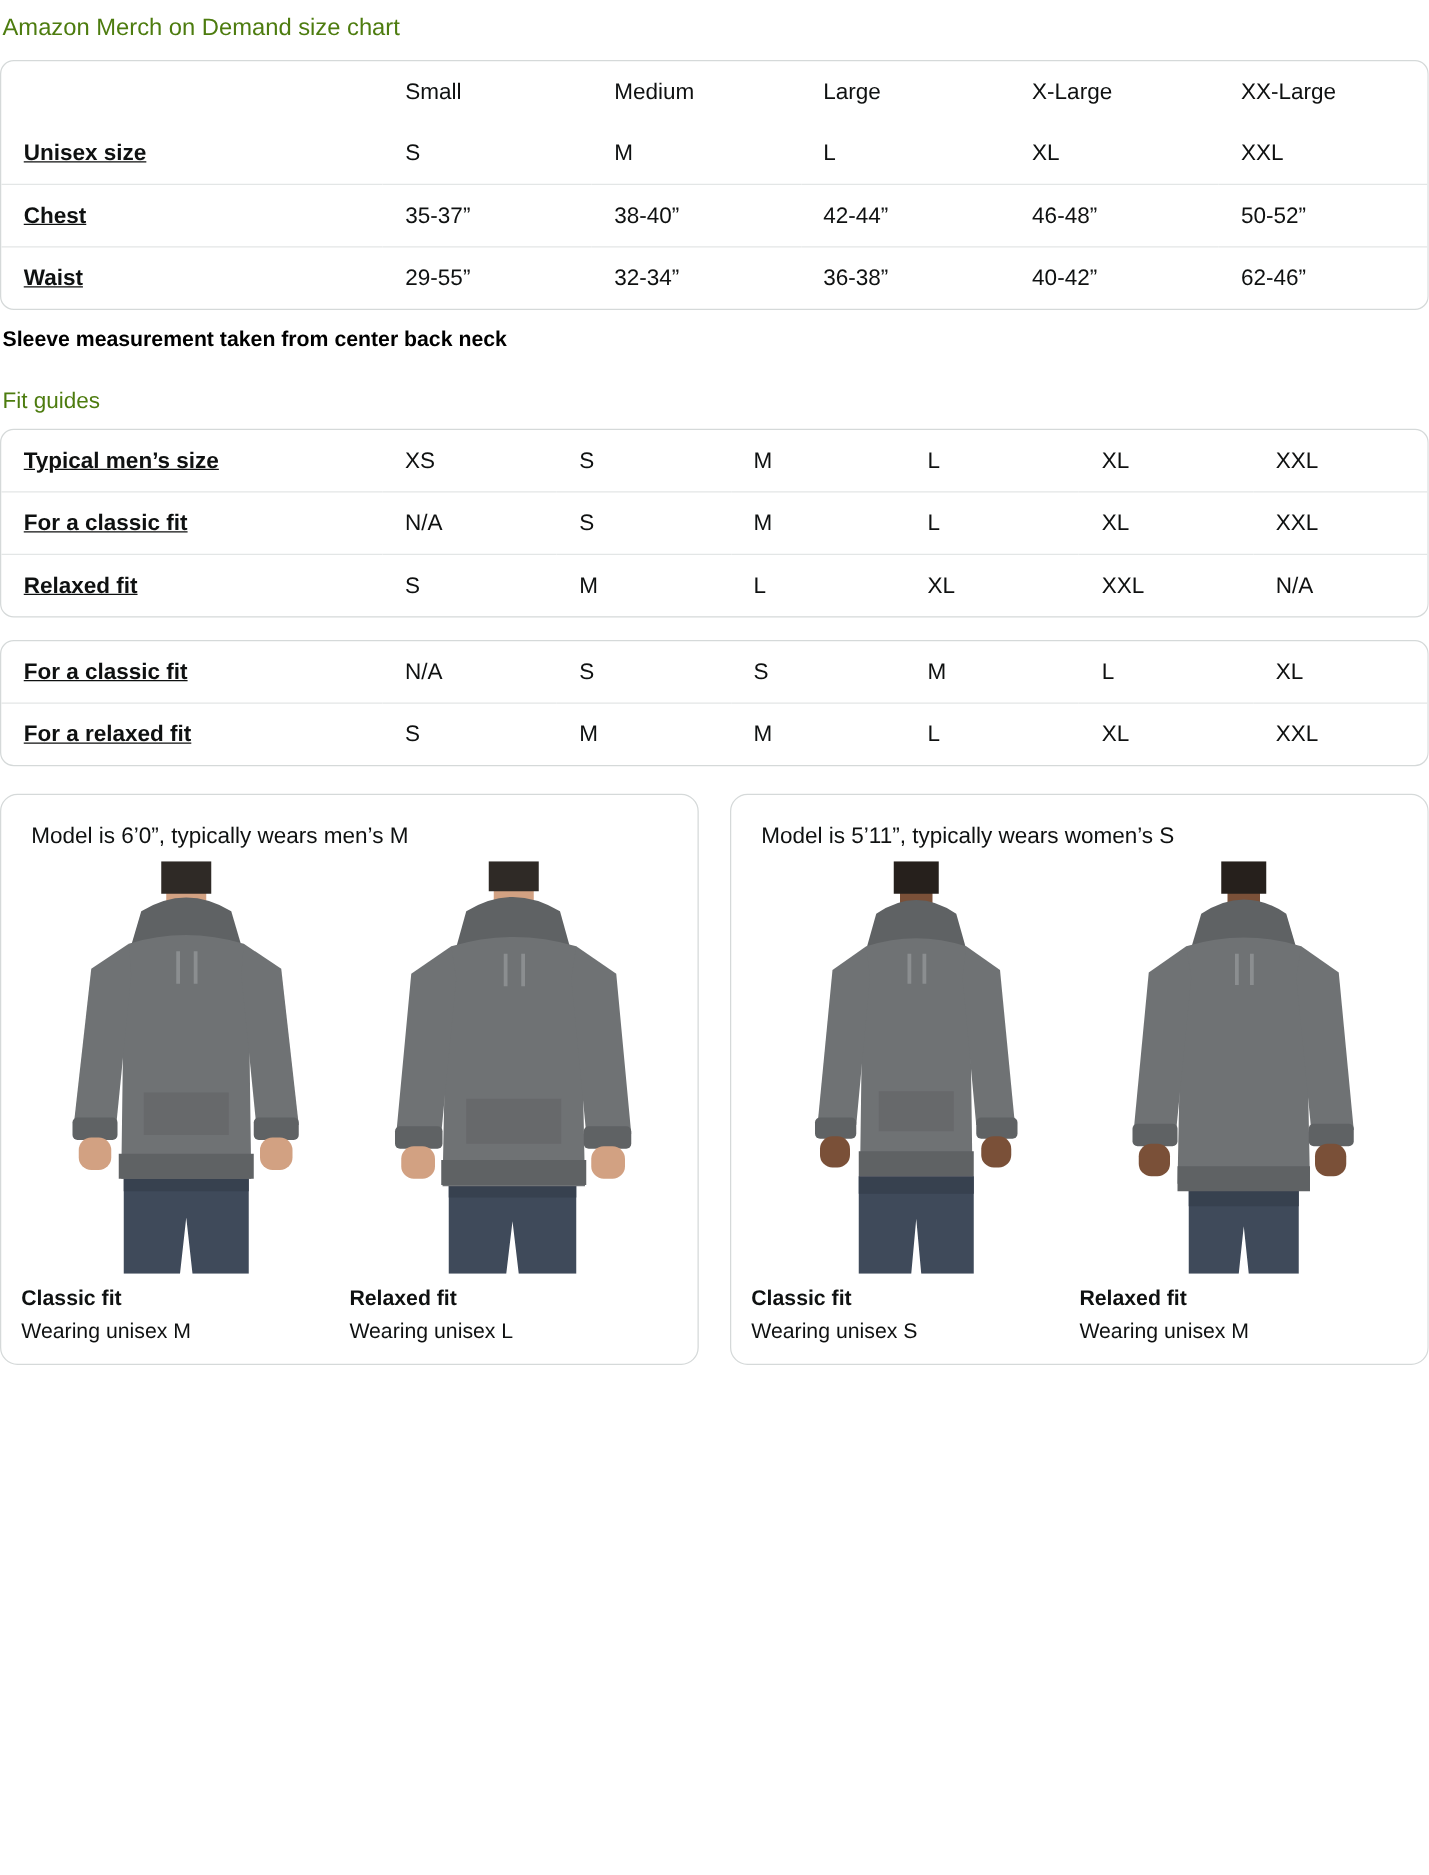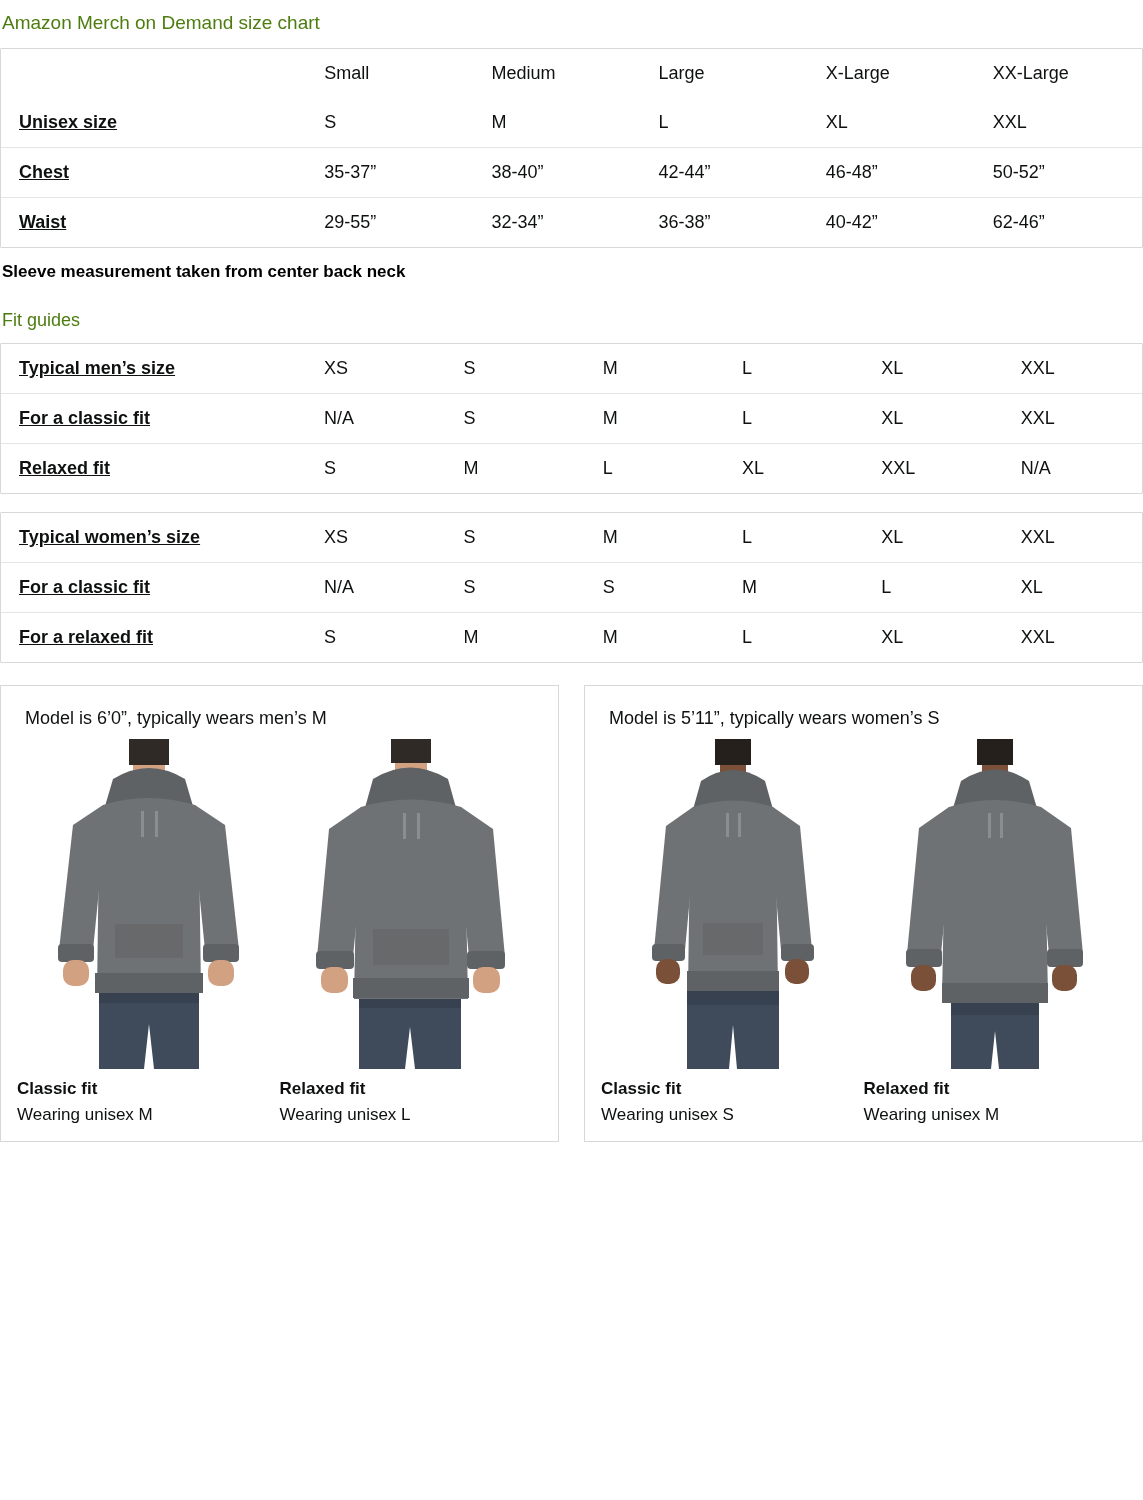--- a/index.html
+++ b/index.html
@@ -22,21 +22,21 @@
   .title {
     font-size: 19px;
     color: #4d7c0f;
     padding: 4px 2px 14px 2px;
     font-weight: 400;
   }
 
   
   .card {
     border: 1px solid #d5d9d9;
-    border-radius: 1px;
+    border-radius: 11px;
     overflow: hidden;
     background: #fff;
   }
   table.size-table {
     width: 100%;
     border-collapse: collapse;
     font-size: 18px;
   }
   table.size-table td, table.size-table th {
     text-align: left;
@@ -77,21 +77,21 @@
   .fit-table td { padding: 16px 14px 16px 18px; }
 
   
   .models {
     display: flex;
     gap: 25px;
     padding-top: 22px;
   }
   .model-card {
     border: 1px solid #d5d9d9;
-    border-radius: 0;
+    border-radius: 14px;
     width: 559px;
     padding: 18px 16px 16px 16px;
     background: #fff;
   }
   .model-card .caption {
     font-size: 18px;
     padding: 4px 0 10px 8px;
   }
   .figs {
     display: flex;
@@ -227,29 +227,20 @@
       <colgroup>
         <col class="c0">
           <col class="cN">
           <col class="cN">
           <col class="cN">
           <col class="cN">
           <col class="cN">
           <col class="cN">
       </colgroup>
       <tbody>
-        <tr>
-          <td class="rowhead">Typical women’s size</td>
-          <td>XS</td>
-          <td>S</td>
-          <td>M</td>
-          <td>L</td>
-          <td>XL</td>
-          <td>XXL</td>
-        </tr>
         <tr>
           <td class="rowhead">For a classic fit</td>
           <td>N/A</td>
           <td>S</td>
           <td>S</td>
           <td>M</td>
           <td>L</td>
           <td>XL</td>
         </tr>
         <tr>

